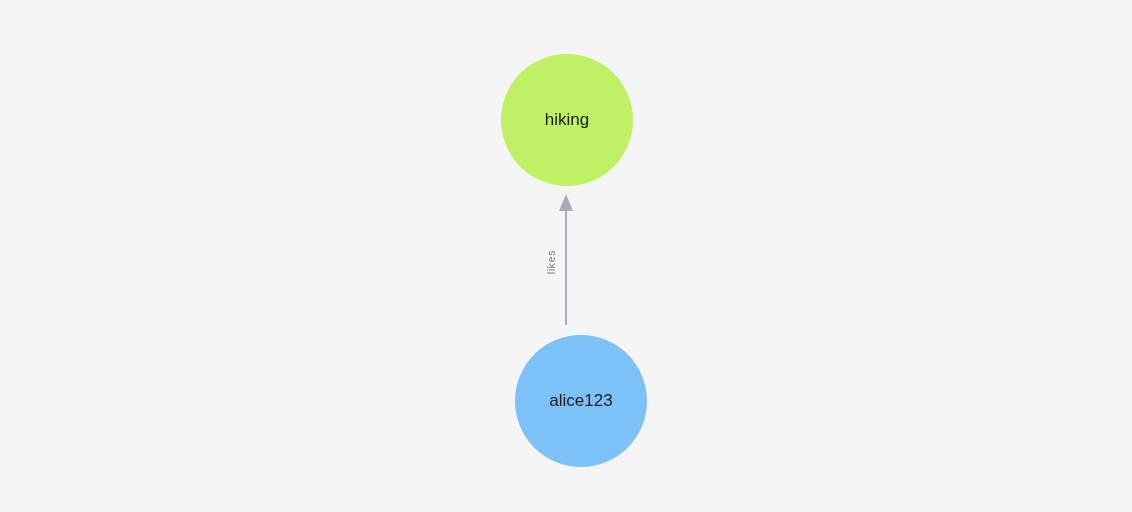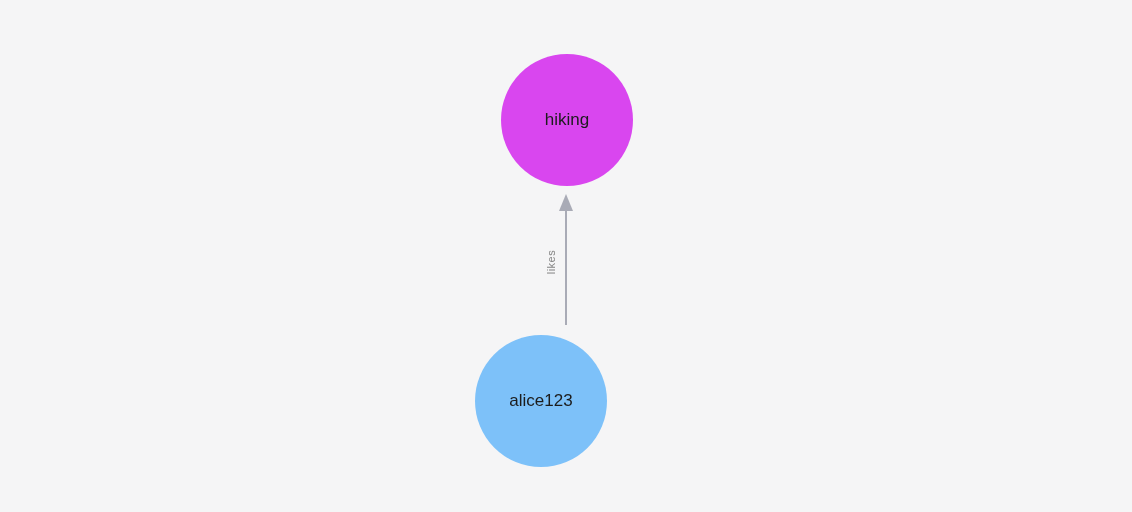--- a/index.html
+++ b/index.html
@@ -23,24 +23,24 @@
     font-size: 17px;
     color: #1c1c1c;
     cursor: pointer;
     user-select: none;
   }
   .node-hiking {
     left: 501px;
     top: 54px;
     width: 132px;
     height: 132px;
-    background: #d946ef;
+    background: #bef264;
   }
   .node-alice {
-    left: 475px;
+    left: 515px;
     top: 335px;
     width: 132px;
     height: 132px;
     background: #7dc1f9;
   }
   .edge-line {
     position: absolute;
     left: 565px;
     top: 208px;
     width: 2px;

